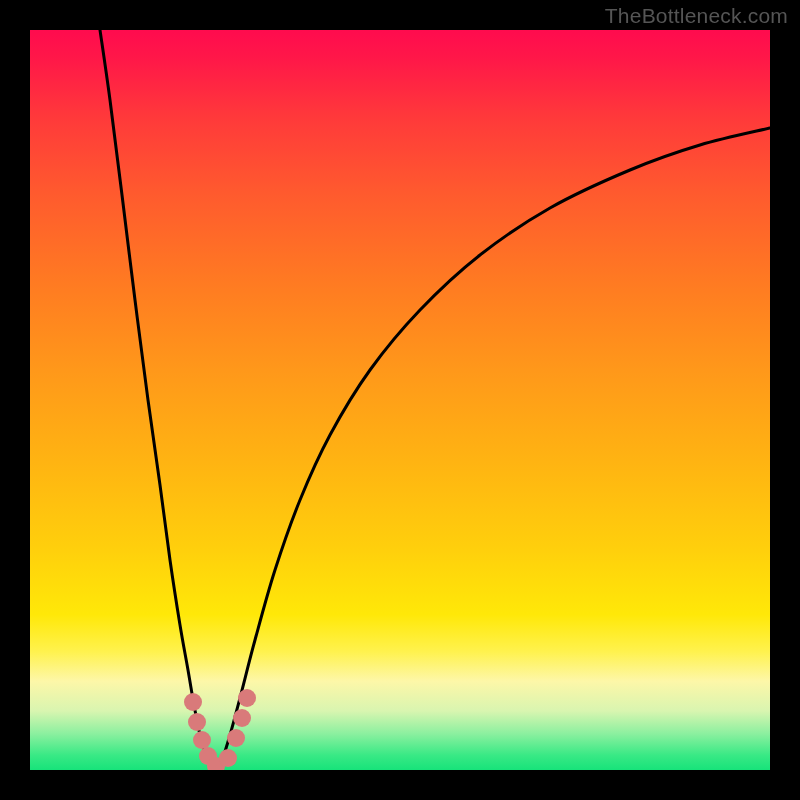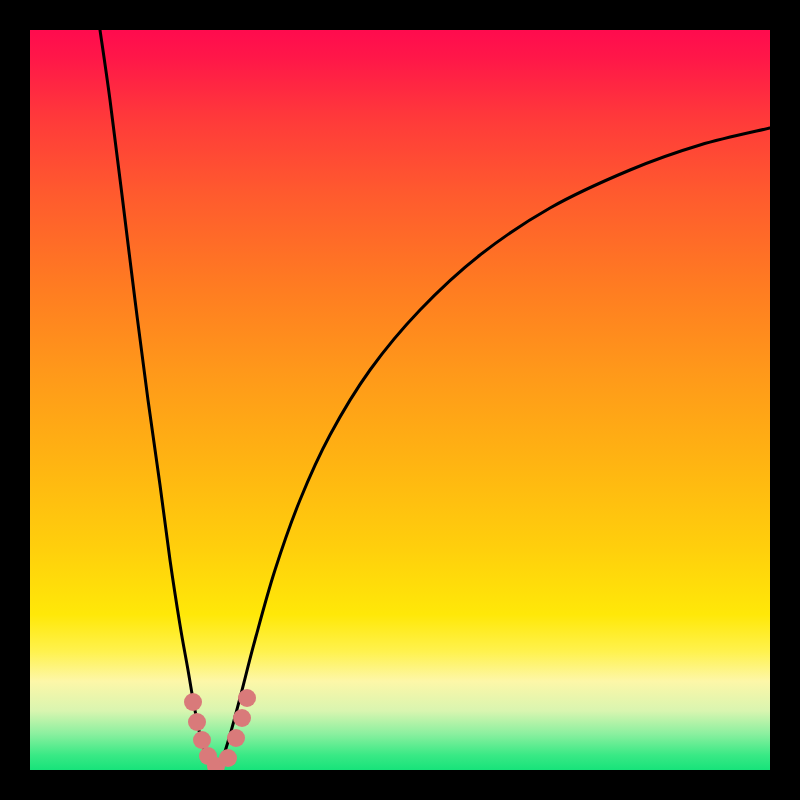--- a/index.html
+++ b/index.html
@@ -82,13 +82,14 @@
           <circle cx="178" cy="726" r="9" fill="#d97a7a"></circle>
           <circle cx="186" cy="736" r="9" fill="#d97a7a"></circle>
           <circle cx="198" cy="728" r="9" fill="#d97a7a"></circle>
           <circle cx="206" cy="708" r="9" fill="#d97a7a"></circle>
           <circle cx="212" cy="688" r="9" fill="#d97a7a"></circle>
           <circle cx="217" cy="668" r="9" fill="#d97a7a"></circle>
         </g>
     </svg>
   </div>
 
+  <div class="watermark">TheBottleneck.com</div>
 </div>
 
 </body></html>

